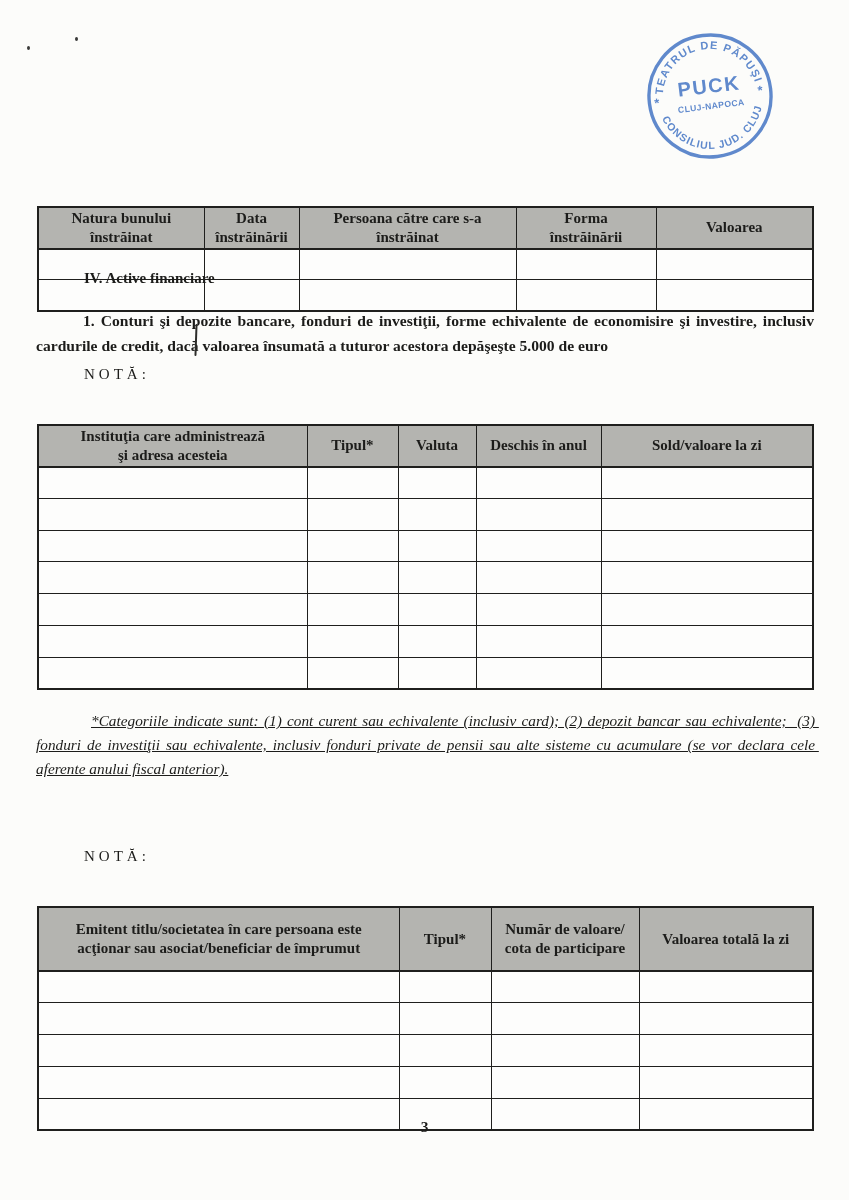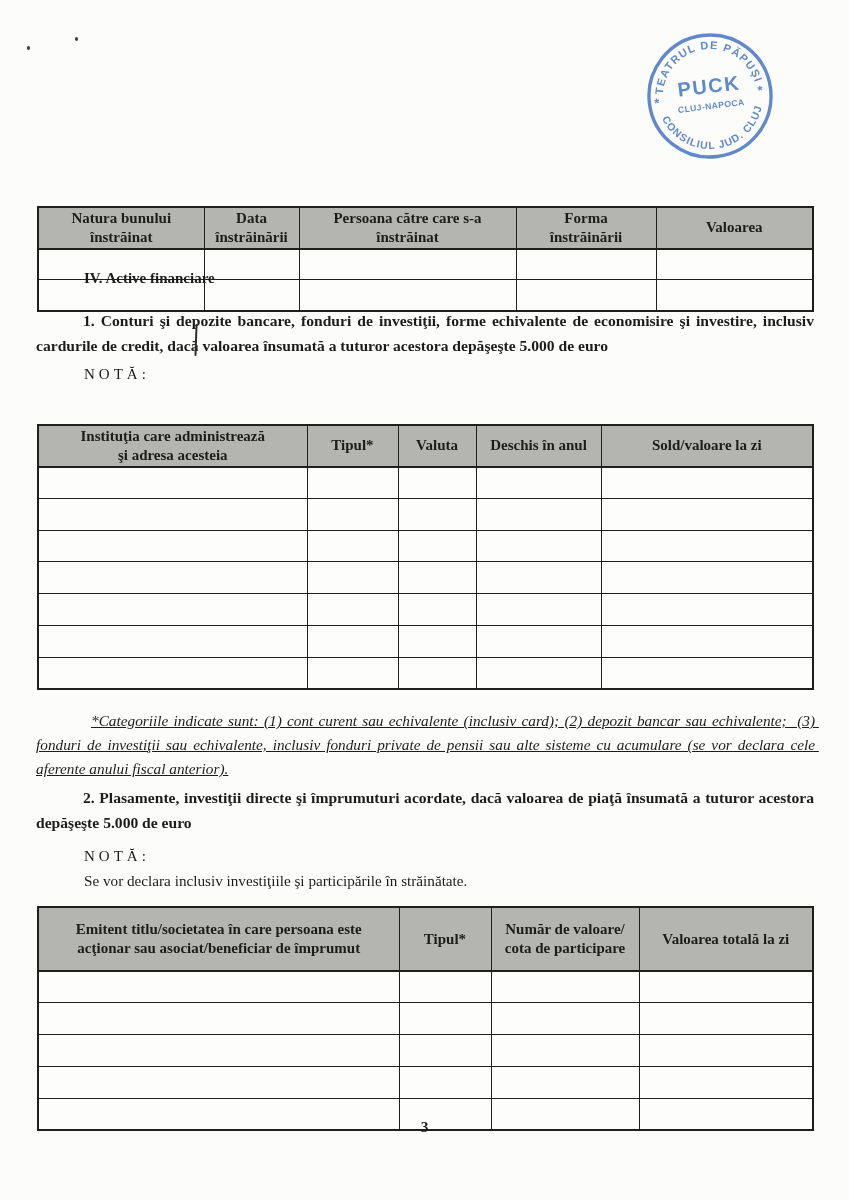--- a/index.html
+++ b/index.html
@@ -215,24 +215,22 @@
           <td></td>
           <td></td>
           <td></td>
           <td></td>
         </tr>
     </tbody>
   </table>
 
   <div class="footnote">*Categoriile indicate sunt: (1) cont curent sau echivalente (inclusiv card); (2) depozit bancar sau echivalente;  (3) fonduri de investiţii sau echivalente, inclusiv fonduri private de pensii sau alte sisteme cu acumulare (se vor declara cele aferente anului fiscal anterior).</div>
 
-  <div class="para para-2">2. Plasamente, investiţii directe şi împrumuturi acordate, dacă valoarea de piaţă însumată a tuturor acestora depăşeşte 5.000 de euro</div>
 
   <div class="nota-label nota-label-2">NOTĂ:</div>
-  <div class="nota-text nota-text-2">Se vor declara inclusiv investiţiile şi participările în străinătate.</div>
 
   <table class="doc-table table-3">
     <colgroup>
       <col style="width:361px">
         <col style="width:92px">
         <col style="width:148px">
         <col style="width:174px">
     </colgroup>
     <thead>
       <tr>

